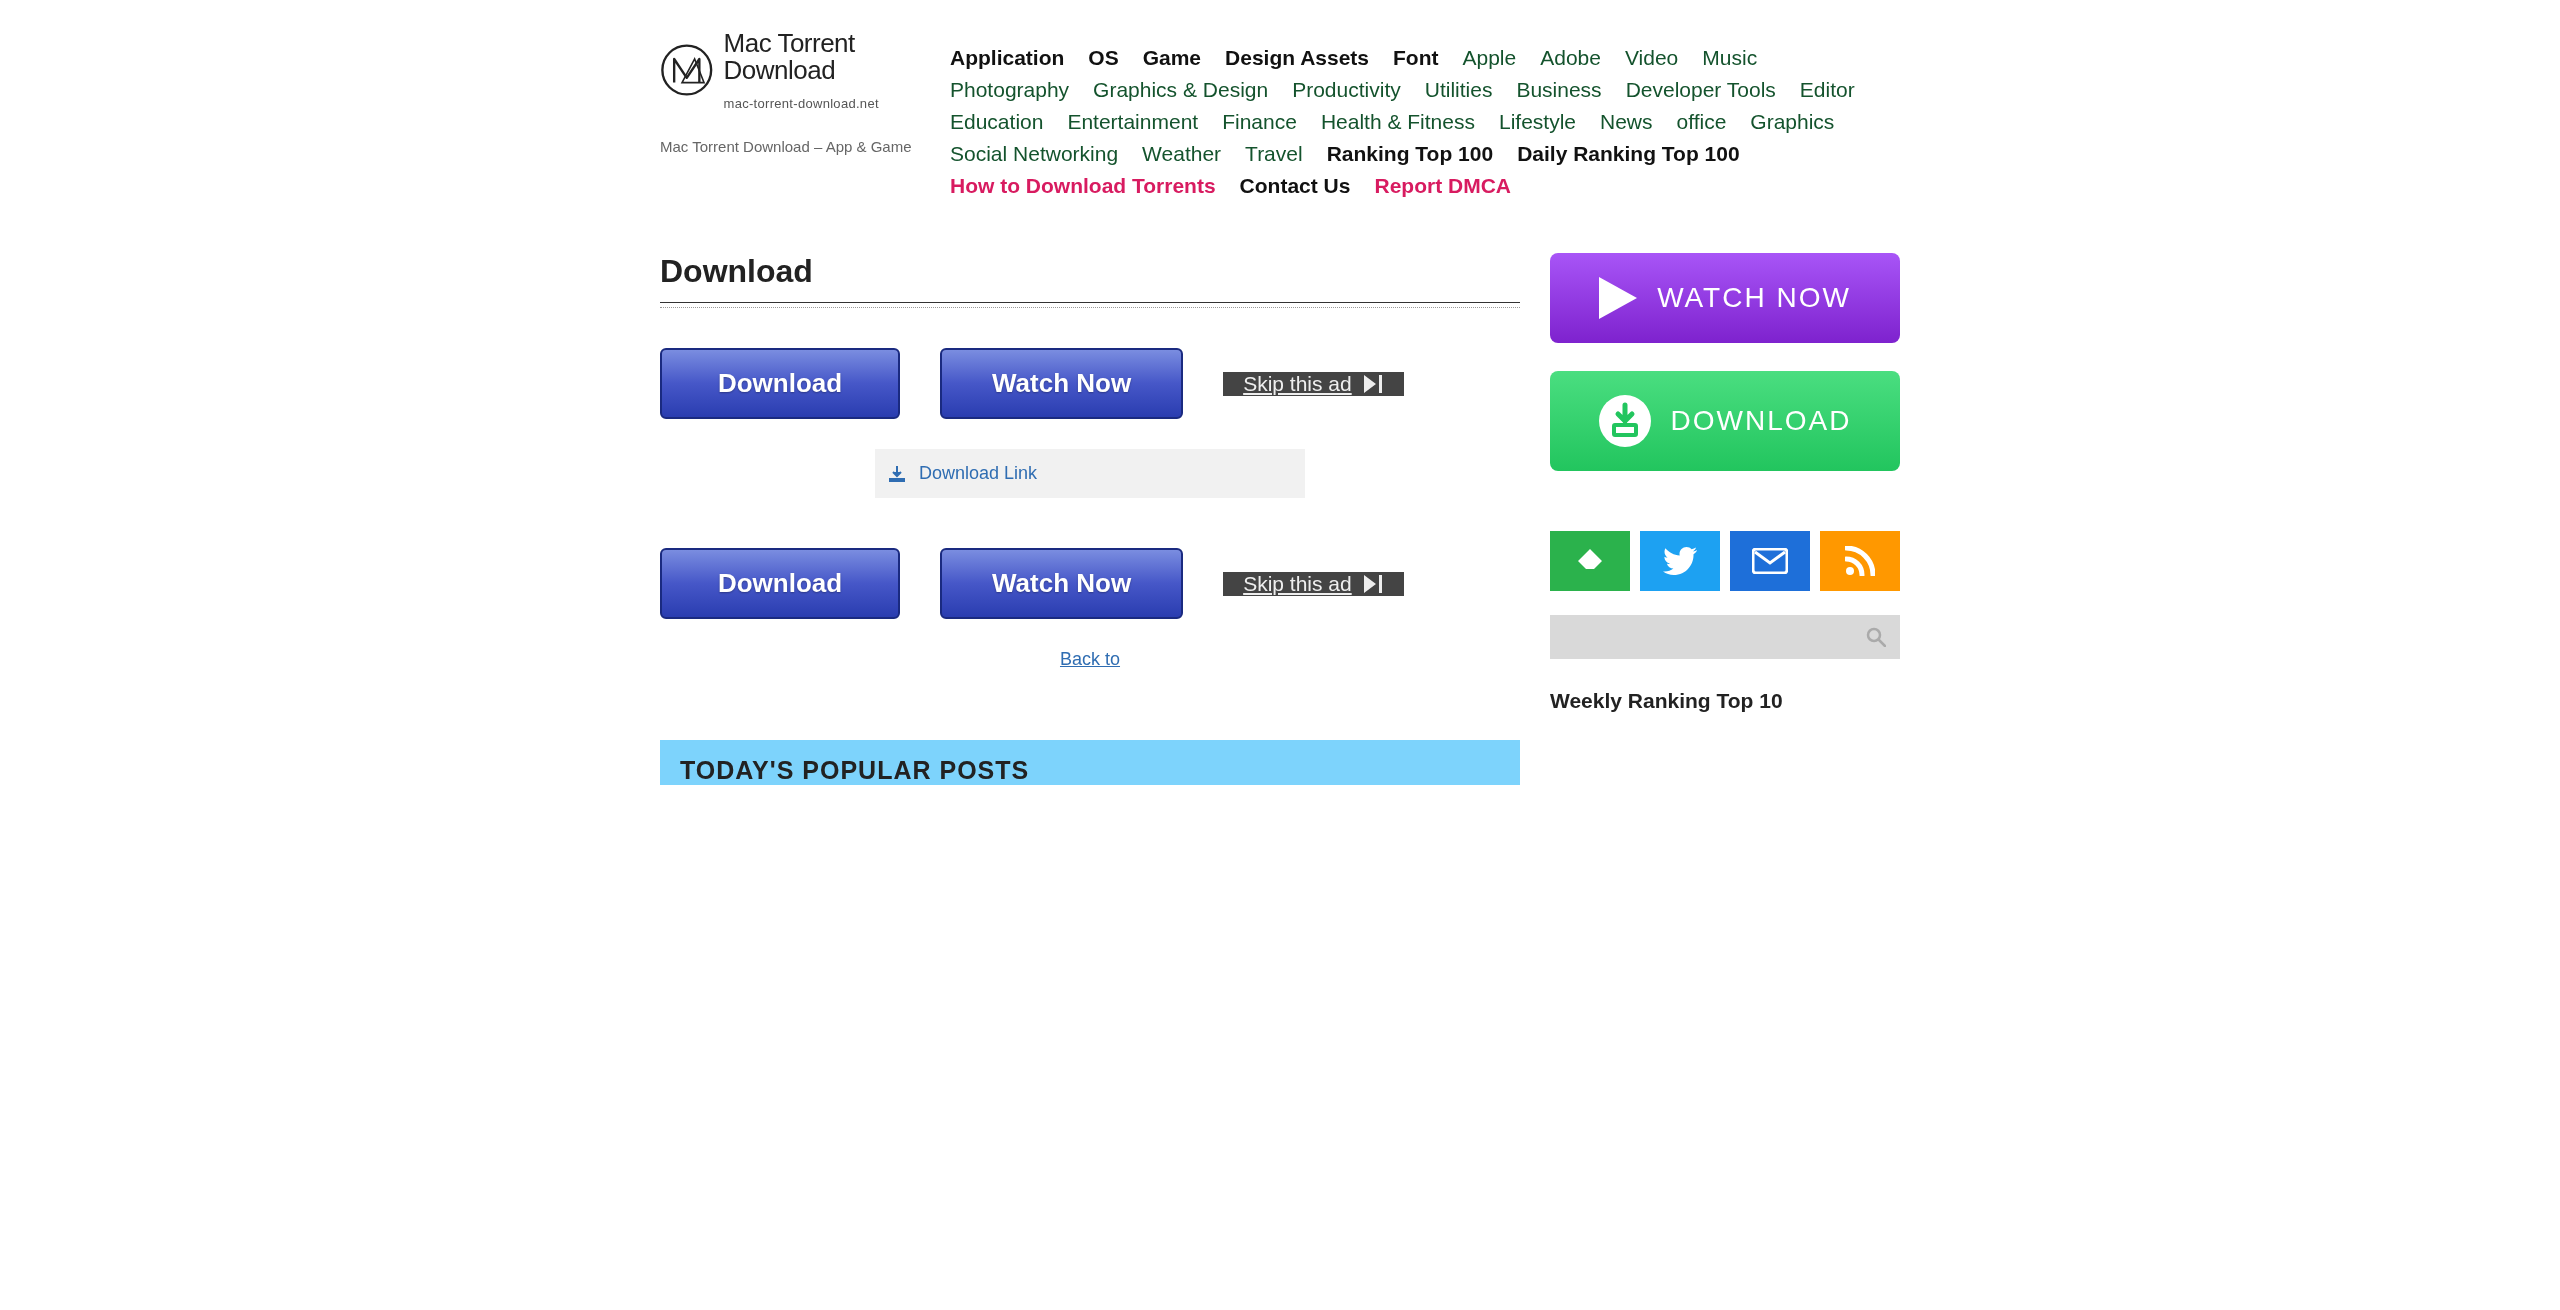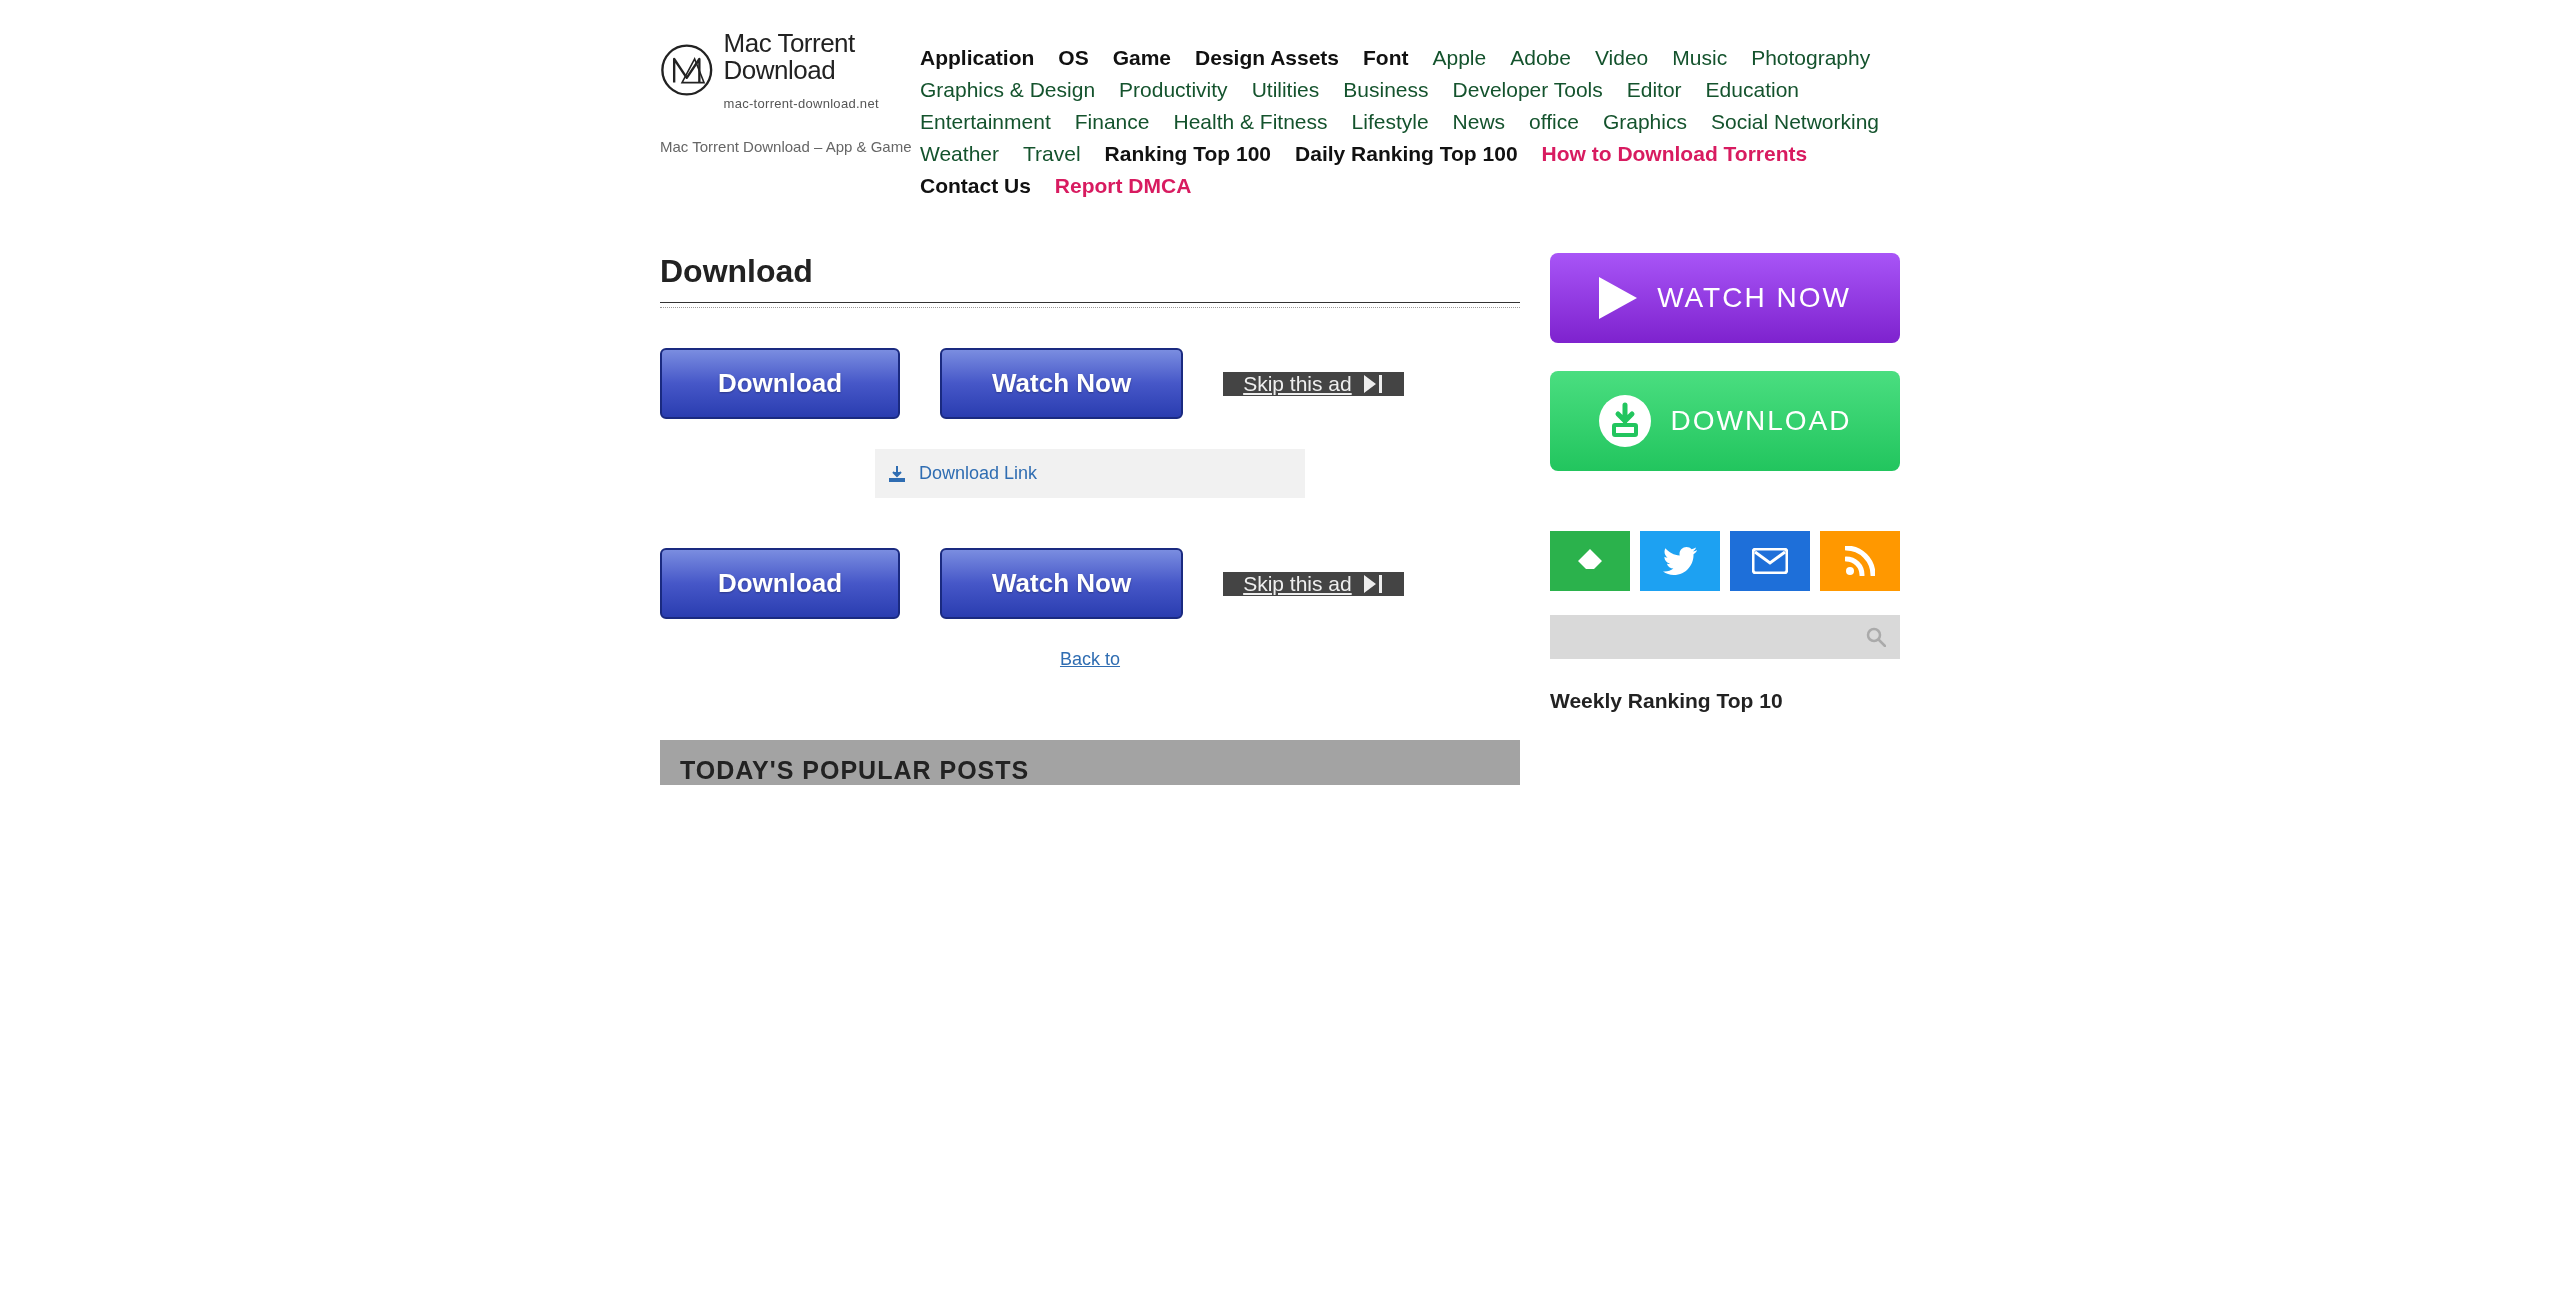--- a/index.html
+++ b/index.html
@@ -1,18 +1,18 @@
 <!DOCTYPE html>
 <html><head>
 <meta charset="utf-8">
 <style>
 * { margin: 0; padding: 0; box-sizing: border-box; }
 body { font-family: -apple-system, BlinkMacSystemFont, "Segoe UI", Helvetica, Arial, sans-serif; background: #fff; color: #222; }
 .container { max-width: 1280px; margin: 0 auto; padding: 0 20px; }
-.header { display: flex; align-items: flex-start; padding-top: 30px; }
+.header { display: flex; align-items: flex-start; gap: 30px; padding-top: 30px; }
 .logo-block { flex: 0 0 260px; }
 .logo-row { display: flex; align-items: center; gap: 10px; }
 .logo-mark { width: 68px; height: 68px; }
 .logo-text { display: flex; flex-direction: column; line-height: 1.05; }
 .logo-title { font-size: 26px; font-weight: 500; letter-spacing: -0.5px; }
 .logo-sub { font-size: 13px; color: #555; letter-spacing: 0.3px; margin-top: 12px; }
 .tagline { font-size: 15px; color: #666; margin-top: 28px; }
 .nav { flex: 1; display: flex; flex-wrap: wrap; gap: 8px 24px; padding-top: 16px; }
 .nav a { font-size: 21px; text-decoration: none; color: #14532d; cursor: pointer; }
 .nav a.bold { color: #111; font-weight: 600; }
@@ -23,21 +23,21 @@
 .sidebar { flex: 0 0 350px; }
 .page-title { font-size: 32px; font-weight: 600; color: #222; margin-bottom: 12px; }
 .hr-solid { border: none; border-top: 1px solid #333; margin-bottom: 4px; }
 .hr-dotted { border: none; border-top: 1px dotted #999; margin-bottom: 40px; }
 .ad-row { display: flex; align-items: center; gap: 40px; margin-bottom: 30px; }
 .blue-btn { background: linear-gradient(to bottom, #7a8de0, #4657c8 50%, #2a3db0); color: #fff; font-size: 26px; font-weight: 600; border: 2px solid #1a2a80; border-radius: 6px; padding: 18px 50px; min-width: 240px; text-align: center; cursor: pointer; text-shadow: 0 1px 2px rgba(0,0,0,0.3); }
 .skip-ad { background: #444; color: #eee; font-size: 21px; padding: 0 20px; border: none; cursor: pointer; display: flex; align-items: center; gap: 12px; }
 .skip-ad span { text-decoration: underline; }
 .dl-link-bar { background: #f1f1f1; text-align: center; padding: 14px; margin: 10px auto 50px; max-width: 430px; color: #2f6db2; font-size: 18px; cursor: pointer; display: flex; align-items: center; justify-content: flex-start; gap: 14px; }
 .back-to { display: block; text-align: center; color: #2f6db2; text-decoration: underline; font-size: 18px; margin-top: 30px; cursor: pointer; }
-.todays-posts { font-size: 25px; font-weight: 800; letter-spacing: 1px; margin-top: 70px; background: #a3a3a3; padding: 16px 20px 0; }
+.todays-posts { font-size: 25px; font-weight: 800; letter-spacing: 1px; margin-top: 70px; background: #7dd3fc; padding: 16px 20px 0; }
 .watch-now-btn { background: linear-gradient(to bottom, #a855f7, #7e22ce); color: #fff; font-size: 28px; font-weight: 400; border: none; border-radius: 8px; padding: 24px 30px; width: 100%; margin-bottom: 28px; cursor: pointer; display: flex; align-items: center; justify-content: center; gap: 20px; letter-spacing: 2px; }
 .download-btn { background: linear-gradient(to bottom, #4ade80, #22c55e); color: #fff; font-size: 28px; font-weight: 400; border: none; border-radius: 8px; padding: 24px 30px; width: 100%; margin-bottom: 60px; cursor: pointer; display: flex; align-items: center; justify-content: center; gap: 20px; letter-spacing: 2px; }
 .social-row { display: flex; gap: 10px; margin-bottom: 24px; }
 .social-btn { flex: 1; height: 60px; display: flex; align-items: center; justify-content: center; cursor: pointer; }
 .social-feedly { background: #2bb24c; }
 .social-twitter { background: #1da1f2; }
 .social-mail { background: #1e6fd9; }
 .social-rss { background: #ff9800; }
 .search-box { background: #d9d9d9; height: 44px; display: flex; align-items: center; justify-content: flex-end; padding: 0 14px; margin-bottom: 30px; }
 .sidebar-title { font-size: 21px; font-weight: 600; color: #222; }

